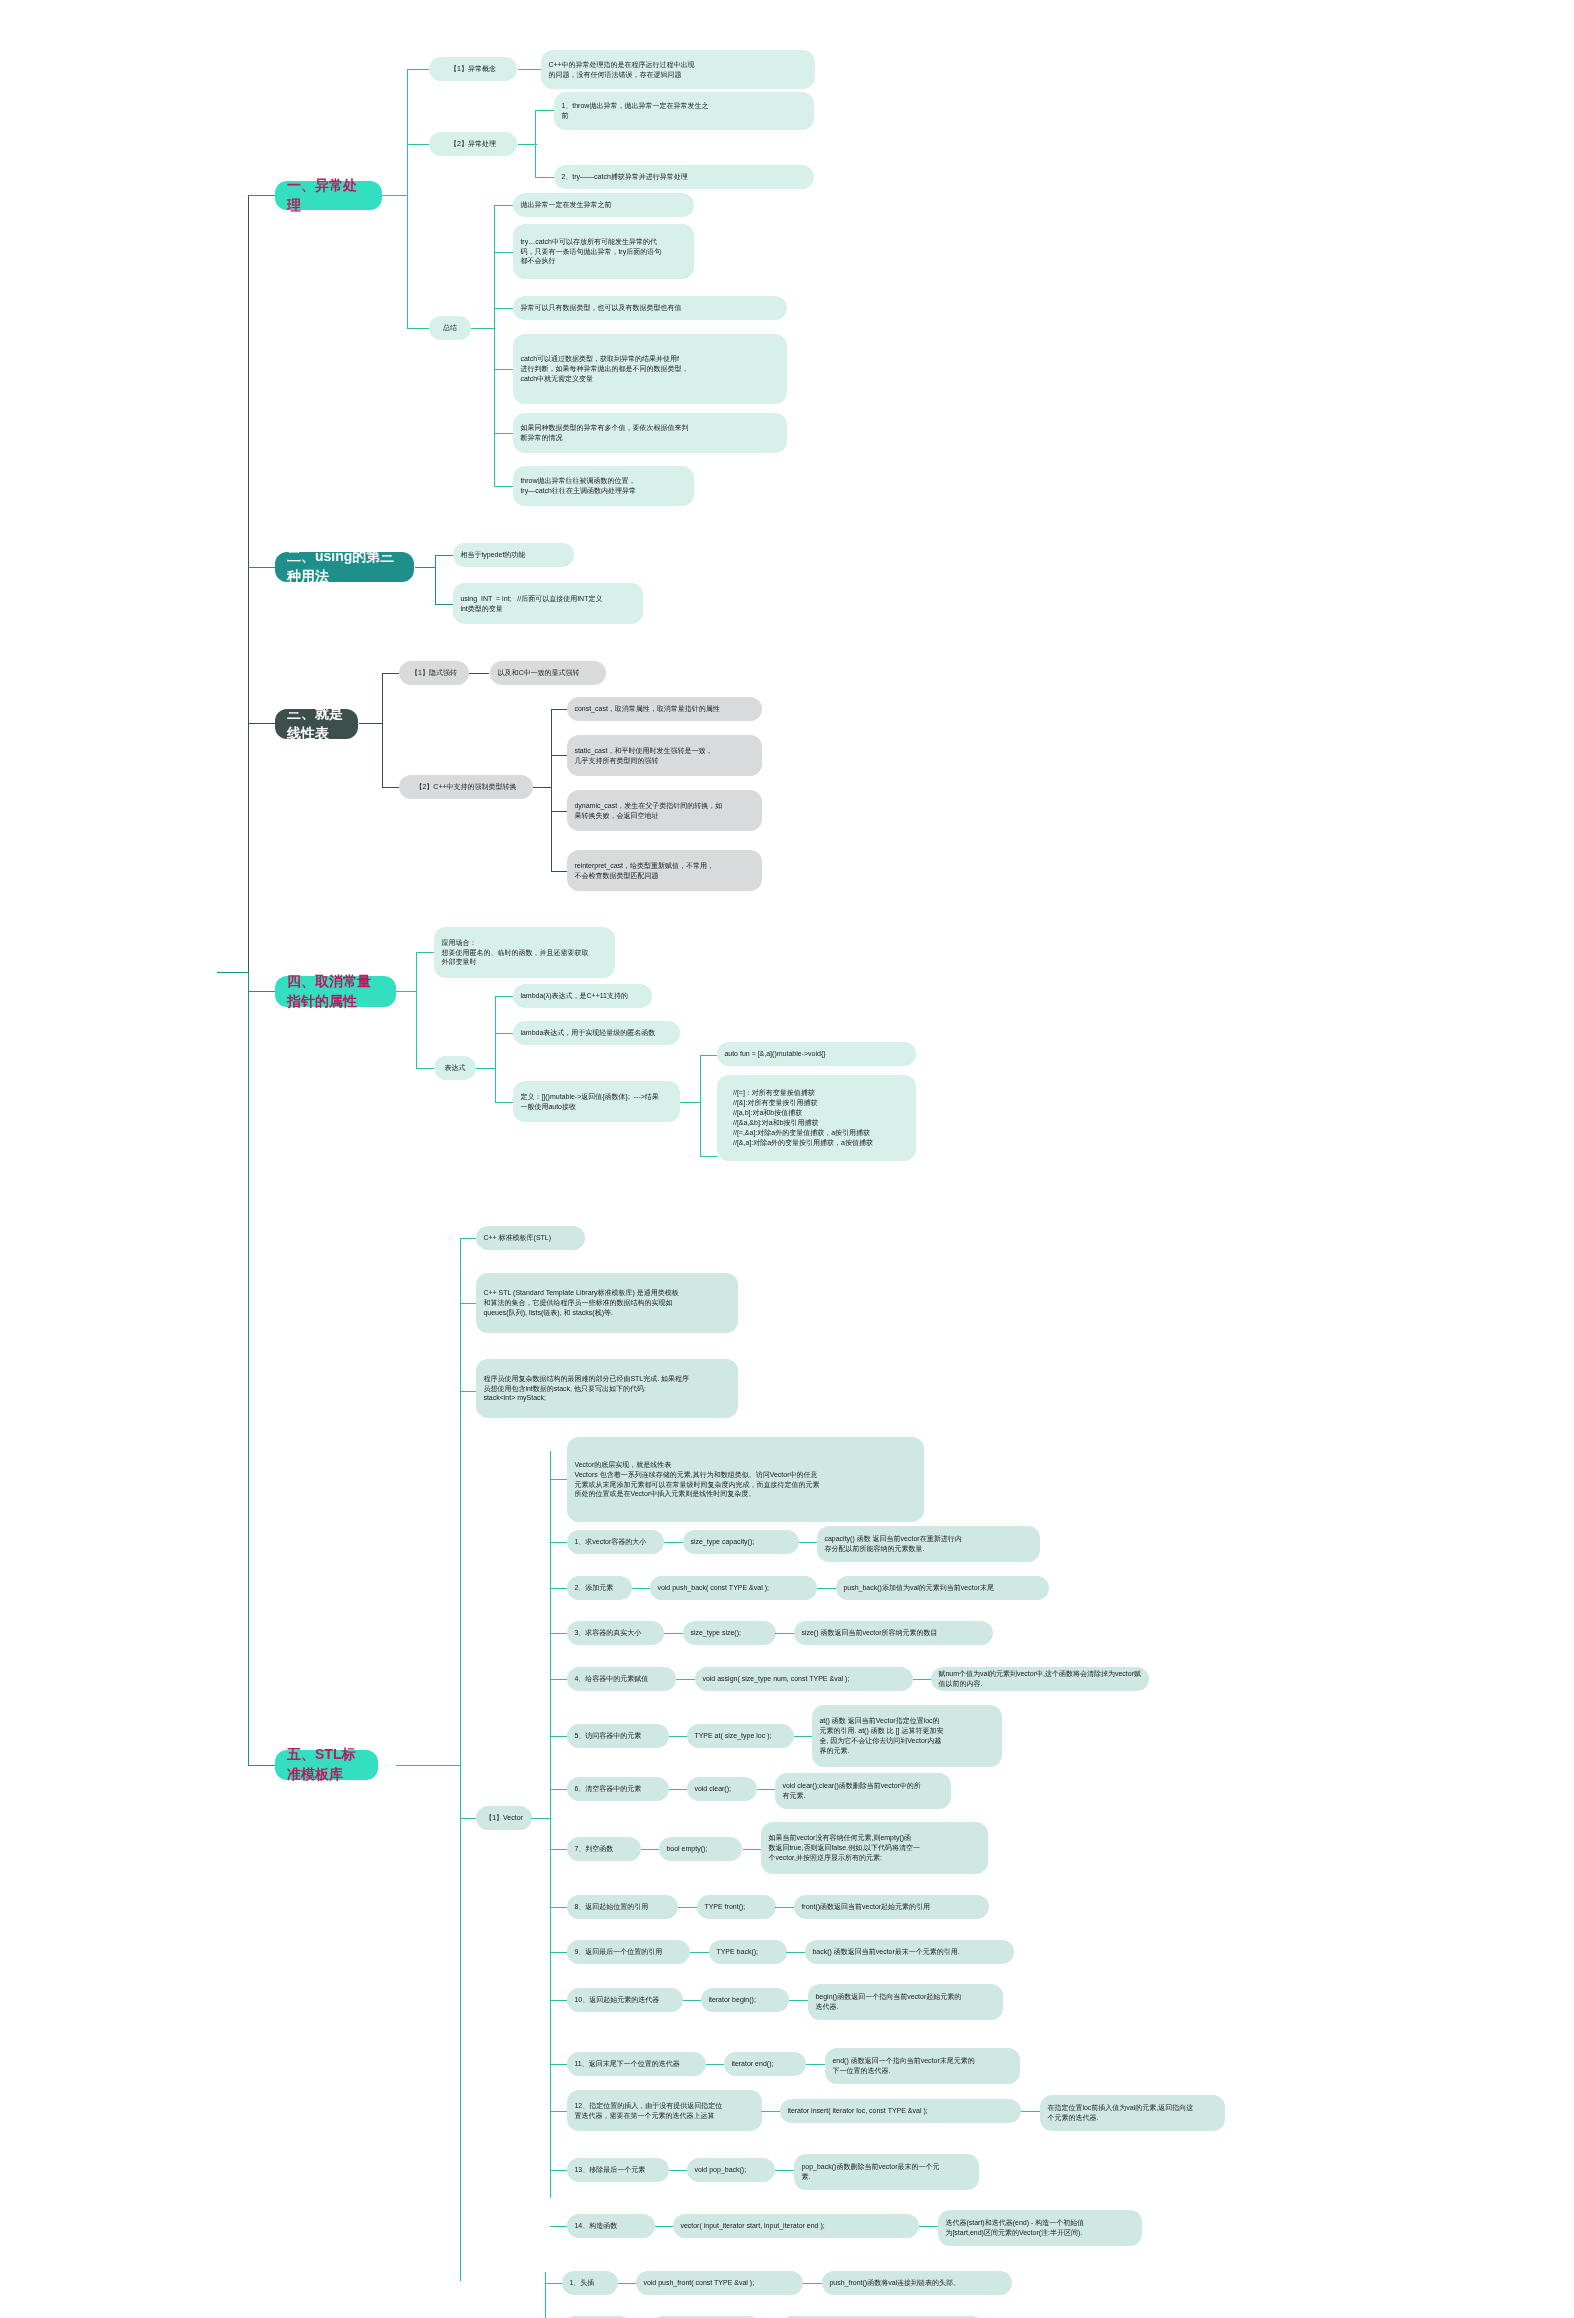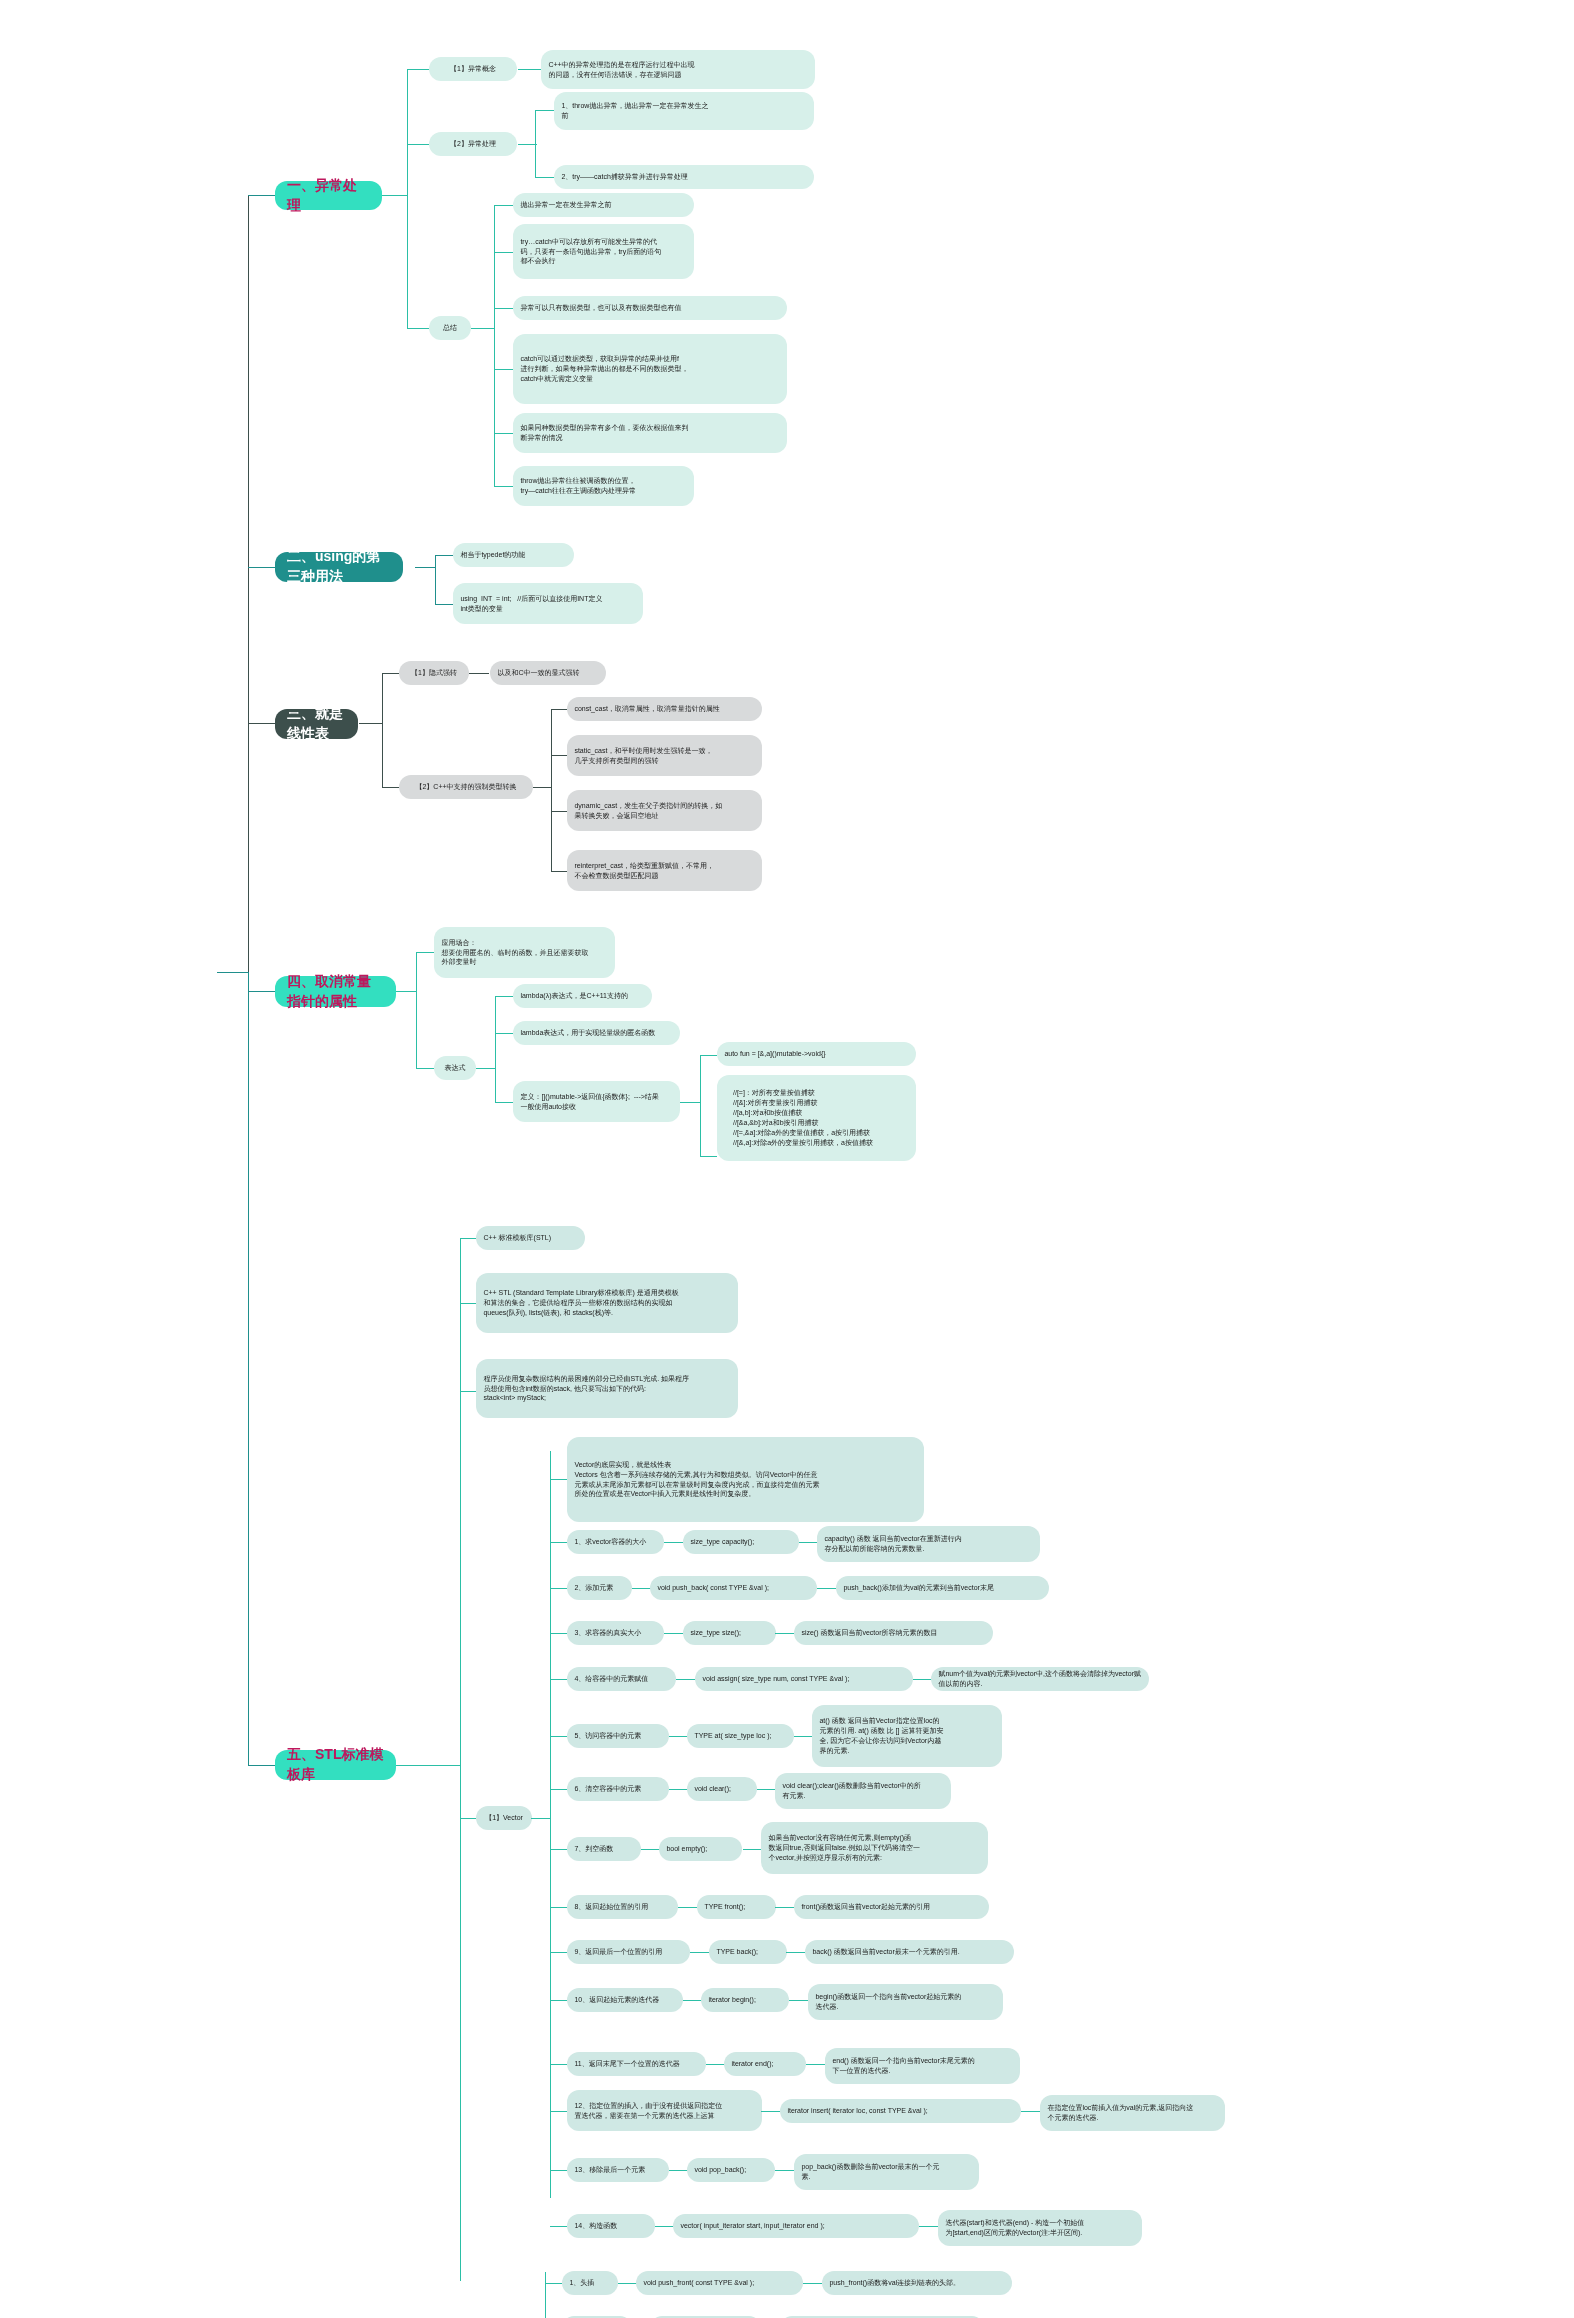--- a/index.html
+++ b/index.html
@@ -128,21 +128,21 @@
 断异常的情况</span>
   </div>
 
   <div class="ln h" style="left:494px;top:486px;width:18.5px;"></div>
   <div class="node bub t" style="left:513px;top:466px;width:181px;height:40px;">
     <span>throw抛出异常往往被调函数的位置，
 try—catch往往在主调函数内处理异常</span>
   </div>
 
   <div class="ln h tl" style="left:248px;top:567px;width:28px;"></div>
-  <div class="node l1 dteal" style="left:275px;top:552px;width:128px;height:30px;justify-content:center;">
+  <div class="node l1 dteal" style="left:275px;top:552px;width:139px;height:30px;justify-content:center;">
     <span>二、using的第三种用法</span>
   </div>
   <div class="ln h tl" style="left:415px;top:567px;width:21.3px;"></div>
   <div class="ln v tl" style="left:435px;top:555px;height:49px;"></div>
   <div class="ln h tl" style="left:435px;top:555px;width:17.6px;"></div>
   <div class="node bub t" style="left:453px;top:543px;width:121px;height:24px;">
     <span>相当于typedef的功能</span>
   </div>
   <div class="ln h tl" style="left:435px;top:604px;width:17.6px;"></div>
   <div class="node bub t" style="left:453px;top:583px;width:190px;height:41px;">
@@ -237,21 +237,21 @@
   <div class="node bub t" style="left:717px;top:1075px;width:199px;height:86px;padding-left:16px;">
     <span>//[=]：对所有变量按值捕获
 //[&amp;]:对所有变量按引用捕获
 //[a,b]:对a和b按值捕获
 //[&amp;a,&amp;b]:对a和b按引用捕获
 //[=,&amp;a]:对除a外的变量值捕获，a按引用捕获
 //[&amp;,a]:对除a外的变量按引用捕获，a按值捕获</span>
   </div>
 
   <div class="ln h tl" style="left:248px;top:1765px;width:28px;"></div>
-  <div class="node l1 teal" style="left:275px;top:1750px;width:121px;height:30px;justify-content:center;">
+  <div class="node l1 teal" style="left:275px;top:1750px;width:103px;height:30px;justify-content:center;">
     <span>五、STL标准模板库</span>
   </div>
   <div class="ln h" style="left:396px;top:1765px;width:18.5px;"></div>
   <div class="ln v" style="left:460px;top:1238px;height:1043px;"></div>
   <div class="ln h" style="left:414px;top:1765px;width:46px;"></div>
 
   <div class="ln h" style="left:460px;top:1238px;width:16px;"></div>
   <div class="node bub t2" style="left:476px;top:1226px;width:109px;height:24px;">
     <span>C++ 标准模板库(STL)</span>
   </div>

